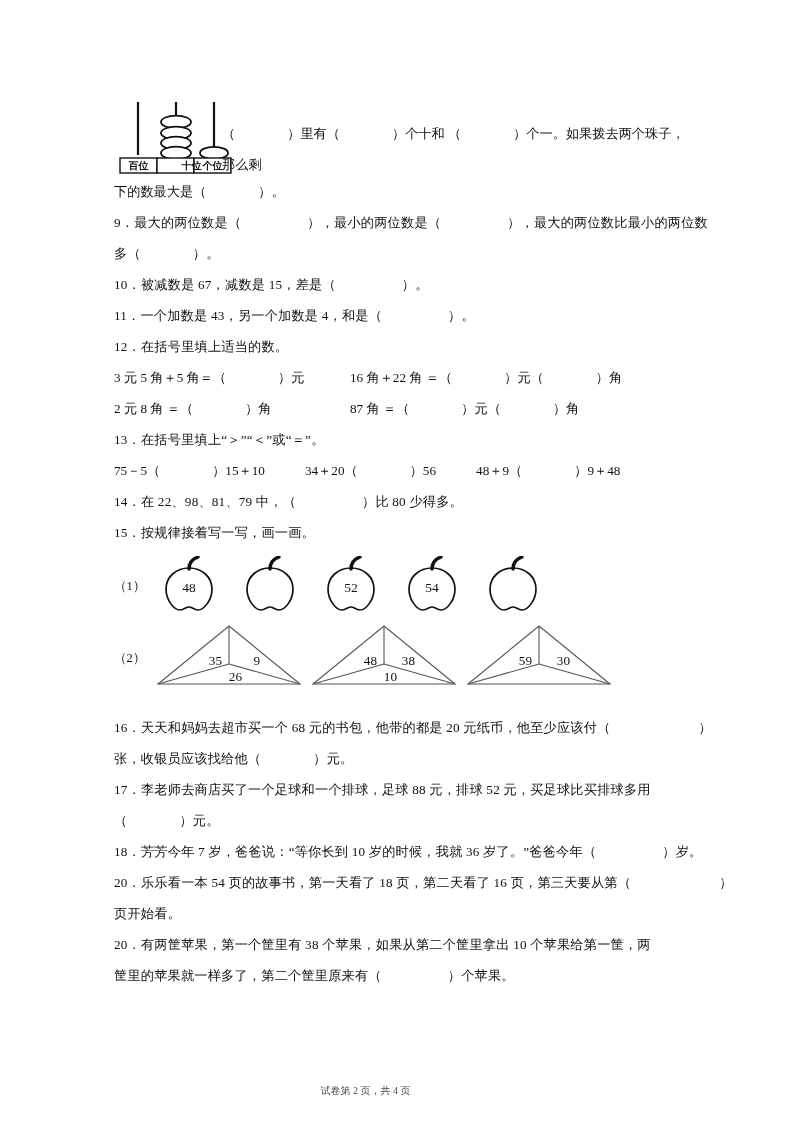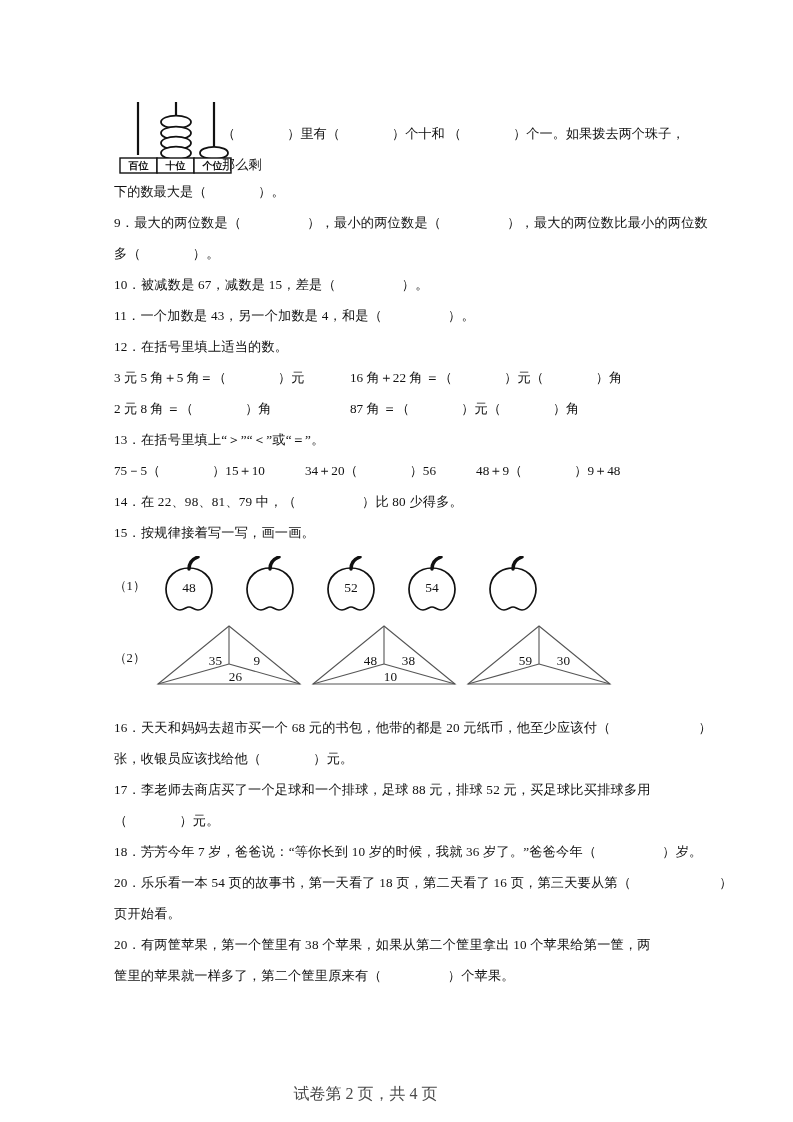--- a/index.html
+++ b/index.html
@@ -140,21 +140,21 @@
   .tri-right { left: 76px; top: 29px; }
   .tri-bot   { left: 58px; top: 45px; }
 
   
   .footer {
     position: absolute;
     left: 0;
     top: 1084px;
     width: 731px;
     text-align: center;
-    font-size: 16px;
+    font-size: 10px;
     color: #4a4a4a;
   }
   .gap-s { display:inline-block; width: 52px; }
   .gap-m { display:inline-block; width: 66px; }
   .gap-l { display:inline-block; width: 88px; }
 </style>
 </head>
 <body>
 
 <div class="page">
@@ -175,21 +175,21 @@
           <ellipse cx="58" cy="55" rx="15" ry="6.4" fill="#fff" stroke="#111" stroke-width="1.8"></ellipse>
 
           <ellipse cx="96" cy="55" rx="14" ry="6.2" fill="#fff" stroke="#111" stroke-width="1.8"></ellipse>
 
           <rect x="2" y="60" width="37" height="15" fill="#fff" stroke="#111" stroke-width="1.4"></rect>
           <rect x="39" y="60" width="37" height="15" fill="#fff" stroke="#111" stroke-width="1.4"></rect>
           <rect x="76" y="60" width="37" height="15" fill="#fff" stroke="#111" stroke-width="1.4"></rect>
         </svg>
         <div style="position:absolute;left:2px;top:60px;width:92px;height:15px;">
           <span style="position:absolute;left:0px;top:0px;width:37px;text-align:center;font-size:10px;line-height:15px;font-weight:bold;">百位</span>
-          <span style="position:absolute;left:37px;top:0px;width:37px;text-align:center;font-size:10px;line-height:15px;font-weight:bold;">十位</span>
+          <span style="position:absolute;left:37px;top:0px;width:37px;text-align:center;font-size:10px;line-height:15px;font-weight:bold;padding-left:16px;">十位</span>
           <span style="position:absolute;left:74px;top:0px;width:37px;text-align:center;font-size:10px;line-height:15px;font-weight:bold;">个位</span>
         </div>
       </div>
 
       <div class="item8-text">
         <span>（</span><span class="gap-s"></span><span>）里有（</span><span class="gap-s"></span><span>）个十和 （</span><span class="gap-s"></span><span>）个一。如果拨去两个珠子，那么剩</span>
       </div>
 
       <div class="item8-text2">
         <span>下的数最大是（</span><span class="gap-s"></span><span>）。</span>

